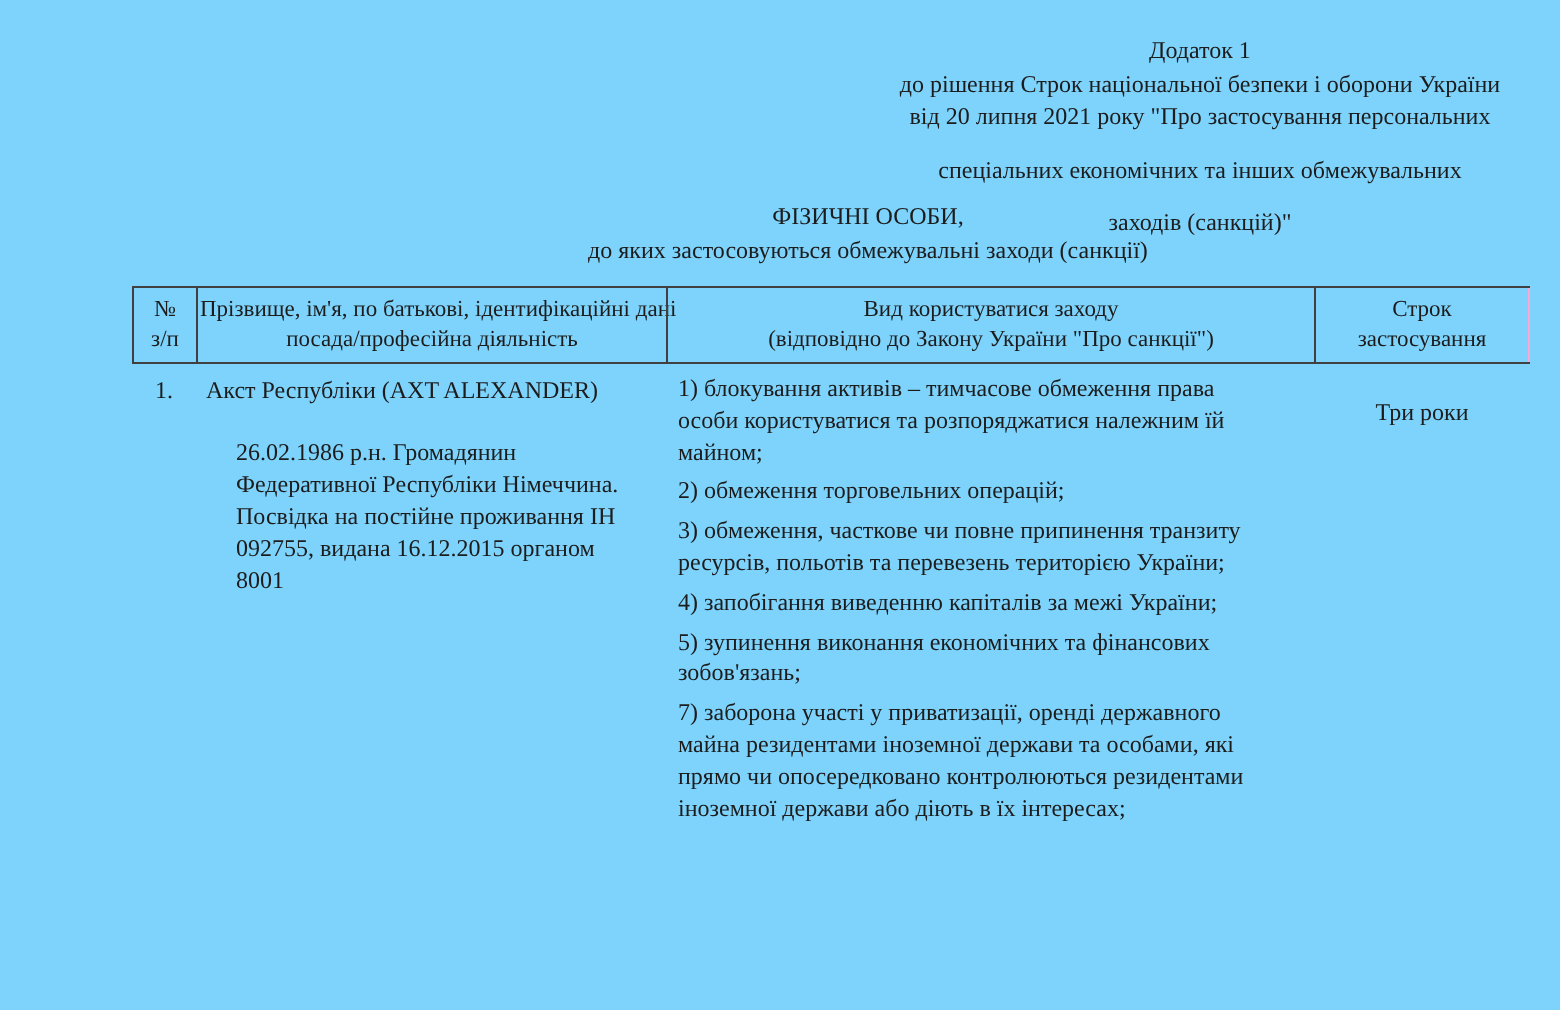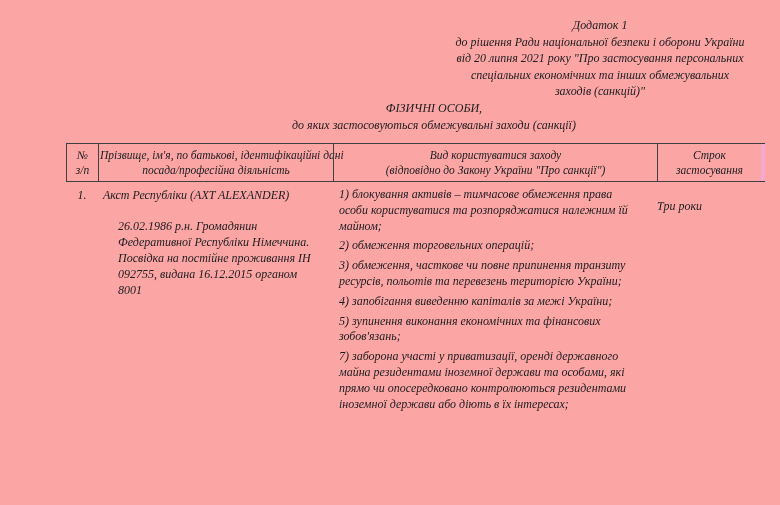--- a/index.html
+++ b/index.html
@@ -1,24 +1,23 @@
 <!DOCTYPE html>
 <html><head>
 <meta charset="utf-8">
 <style>
   html, body { margin:0; padding:0; }
   .page {
     position: relative;
     width: 780px;
     height: 505px;
-    background: #fca5a5;
+    background: #7dd3fc;
     overflow: hidden;
     font-family: "Liberation Serif", "DejaVu Serif", serif;
     color: #1c1c1c;
-    font-style: italic;
   }
   .appendix {
     position: absolute;
     top: 17px;
     right: 12px;
     width: 336px;
     text-align: center;
     font-size: 12px;
     line-height: 16.5px;
   }
@@ -48,51 +47,51 @@
     box-sizing: border-box;
     display: flex;
     flex-direction: column;
     justify-content: center;
     text-align: center;
     font-size: 11.5px;
     line-height: 14.5px;
     padding: 4px 1px;
     border-left: 1px solid #404040;
   }
-  .th:last-child { border-right: 4px solid #f9a8d4; }
+  .th:last-child { border-right: 1px solid #f9a8d4; }
   .th-line { white-space: nowrap; }
   .col-num   { width: 32px; }
   .col-person{ width: 235px; }
   .col-measure{ width: 324px; }
   .col-term  { width: 108px; }
   .tbody-row {
     display: flex;
     align-items: flex-start;
     font-size: 12px;
     line-height: 16px;
   }
   .td { box-sizing: border-box; }
   .td-num { width: 32px; text-align: center; padding-top: 5px; }
   .td-person { width: 235px; padding: 5px 3px 0 5px; }
   .td-measure { width: 324px; padding: 5px 24px 0 6px; }
-  .td-term { width: 108px; text-align: left; padding-top: 16px; }
+  .td-term { width: 108px; text-align: center; padding-top: 16px; }
   .person-name { margin: 0 0 2px 0; }
   .person-details { margin: 15px; }
   .td-measure p.measure { margin: 0 0 4px 0; line-height: 15.8px; }
 </style>
 </head>
 <body>
 
 <div class="page">
 
   <div class="appendix">
       <p class="" style="margin: 0px;">Додаток 1</p>
-      <p class="" style="margin: 0px;">до рішення Ради національної безпеки і оборони України</p>
+      <p class="" style="margin: 0px;">до рішення Строк національної безпеки і оборони України</p>
       <p class="" style="margin: 0px;">від 20 липня 2021 року "Про застосування персональних</p>
-      <p class="" style="margin: 0px;">спеціальних економічних та інших обмежувальних</p>
+      <p class="" style="margin: 10px;">спеціальних економічних та інших обмежувальних</p>
       <p class="" style="margin: 0px;">заходів (санкцій)"</p>
     </div>
 
   <div class="doc-title">
       <p class="" style="margin: 0px;">ФІЗИЧНІ ОСОБИ,</p>
       <p class="" style="margin: 0px;">до яких застосовуються обмежувальні заходи (санкції)</p>
     </div>
 
   <div class="sanction-table">
 

